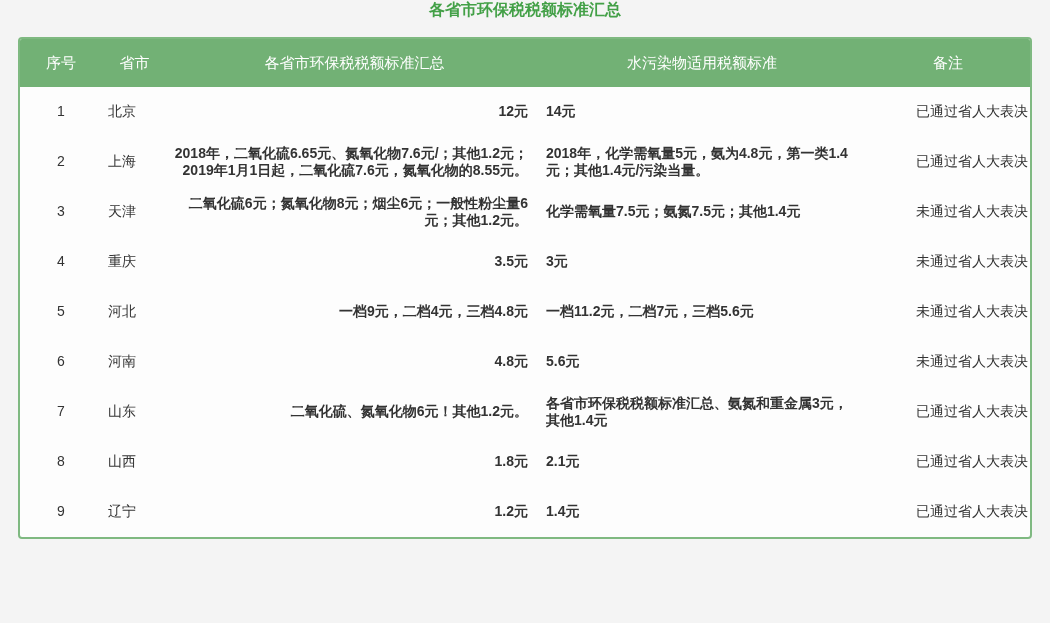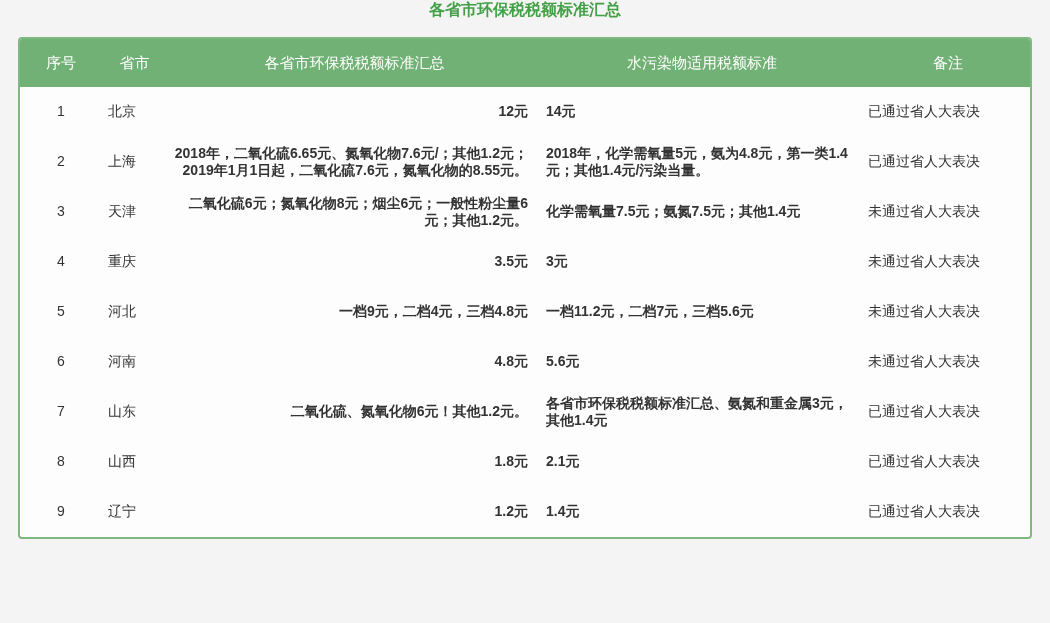--- a/index.html
+++ b/index.html
@@ -46,21 +46,21 @@
     line-height: 1.25;
     height: 50px;
     vertical-align: middle;
     padding: 4px 6px;
     background: transparent;
   }
   td.c-index   { text-align: center; }
   td.c-prov    { text-align: left; }
   td.c-air     { text-align: right; padding-left: 7px;  padding-right: 14px; font-weight: bold; }
   td.c-water   { text-align: left; padding-left: 4px;  padding-right: 14px; font-weight: bold; }
-  td.c-remark  { text-align: left; }
+  td.c-remark  { text-align: right; }
   col.w-index  { width: 82px; }
   col.w-prov   { width: 65px; }
   col.w-air    { width: 375px; }
   col.w-water  { width: 320px; }
   col.w-remark { width: 172px; }
 </style>
 </head>
 <body>
 
 <div class="page-title">各省市环保税税额标准汇总</div>

